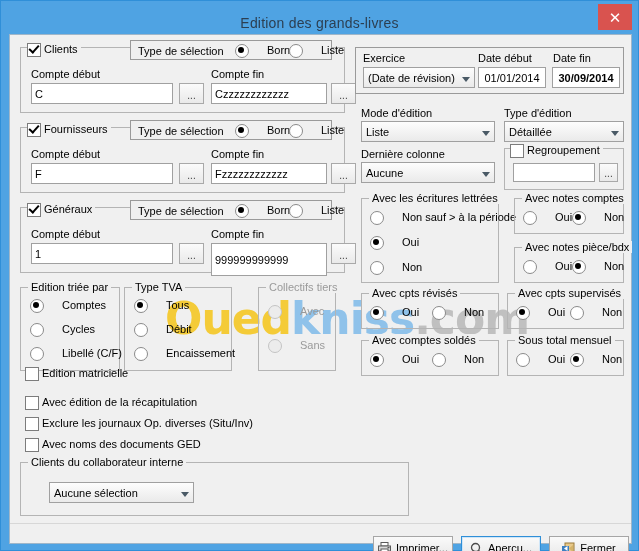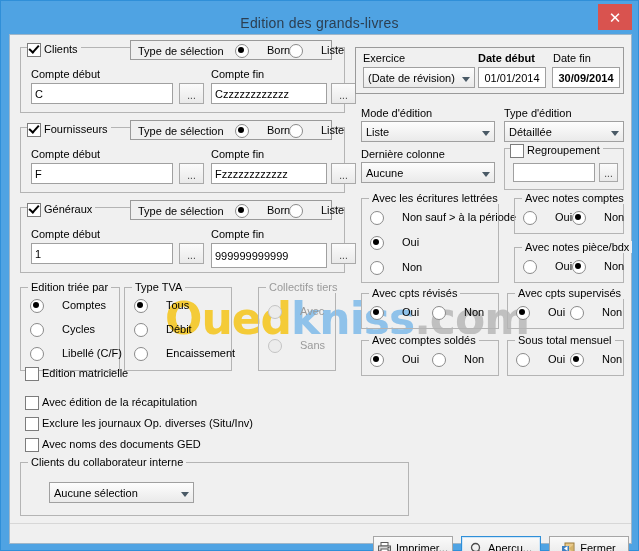--- a/index.html
+++ b/index.html
@@ -215,21 +215,21 @@
     </div>
 
     <div class="grp" style="left:10px; top:172px; width:325px; height:66px;">
       <span class="lg" style="left:6px; padding-left:0;">
         <span class="cb on" style="position:relative; left:0; top:2px; display:inline-block;"><span>Généraux</span></span>
       </span>
       <span class="lbl" style="left:10px; top:20px;">Compte début</span>
       <div class="txt" style="left:10px; top:35px; width:142px; height:21px;">1</div>
       <div class="btn3" style="left:158px; top:35px; width:25px; height:21px;">...</div>
       <span class="lbl" style="left:190px; top:20px;">Compte fin</span>
-      <div class="txt" style="left:190px; top:35px; width:116px; height:25px;">999999999999</div>
+      <div class="txt" style="left:190px; top:35px; width:116px; height:33px;">999999999999</div>
       <div class="btn3" style="left:310px; top:35px; width:25px; height:21px;">...</div>
     </div>
     <div class="panel" style="left:120px; top:165px; width:202px; height:20px;">
       <span class="lbl" style="left:7px; top:4px;">Type de sélection</span>
       <span class="rd on" style="left:104px; top:3px;"><span>Borne</span></span>
       <span class="rd" style="left:158px; top:3px;"><span>Liste</span></span>
     </div>
 
     <div class="grp" style="left:10px; top:252px; width:100px; height:84px;">
       <span class="lg">Edition triée par</span>
@@ -259,21 +259,21 @@
     <div class="grp" style="left:10px; top:427px; width:389px; height:54px;">
       <span class="lg">Clients du collaborateur interne</span>
       <div class="cmb" style="left:28px; top:19px; width:145px; height:21px;">
         <span>Aucune sélection</span>
         <span class="arw"></span>
       </div>
     </div>
 
     <div class="panel" style="left:345px; top:12px; width:269px; height:47px;">
       <span class="lbl" style="left:7px; top:4px;">Exercice</span>
-      <span class="lbl" style="left:122px; top:4px;font-weight:bold;">Date début</span>
+      <span class="lbl" style="left:122px; top:4px;">Date début</span>
       <span class="lbl" style="left:197px; top:4px;">Date fin</span>
       <div class="cmb" style="left:7px; top:19px; width:112px; height:21px;">
         <span>(Date de révision)</span>
         <span class="arw"></span>
       </div>
       <div class="txt" style="left:122px; top:19px; width:68px; height:21px; justify-content:center;">01/01/2014</div>
       <div class="txt bold" style="left:196px; top:19px; width:68px; height:21px; justify-content:center;">30/09/2014</div>
     </div>
 
     <span class="lbl" style="left:351px; top:72px;">Mode d'édition</span>

